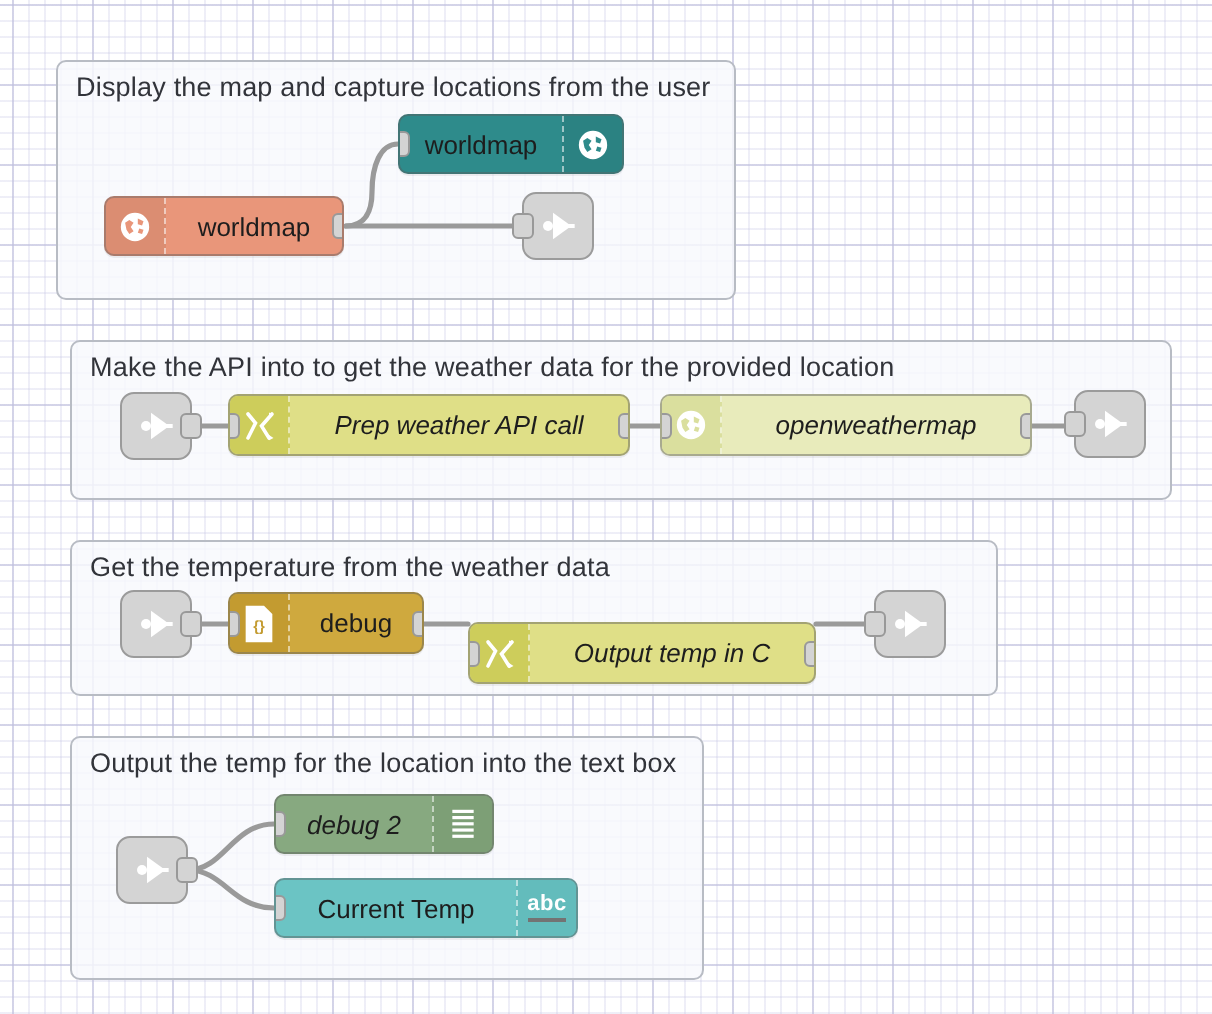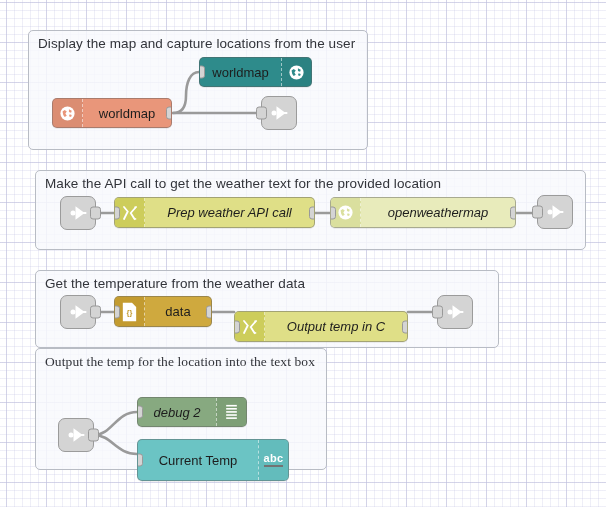--- a/index.html
+++ b/index.html
@@ -153,28 +153,28 @@
 </head>
 <body>
 
 <div id="canvas">
 
   <div class="group" style="left:28px; top:30px; width:340px; height:120px;">
     <div class="group-label">Display the map and capture locations from the user</div>
   </div>
 
   <div class="group" style="left:35px; top:170px; width:551px; height:80px;">
-    <div class="group-label">Make the API call to get the weather text for the provided location</div>
+    <div class="group-label">Make the API into to get the weather data for the provided location</div>
   </div>
 
   <div class="group" style="left:35px; top:270px; width:464px; height:78px;">
     <div class="group-label">Get the temperature from the weather data</div>
   </div>
 
-  <div class="group" style="left:35px; top:348px; width:292px; height:122px;font-family:Liberation Serif, serif;">
+  <div class="group" style="left:35px; top:368px; width:317px; height:122px;">
     <div class="group-label">Output the temp for the location into the text box</div>
   </div>
 
   <svg class="wires" viewBox="0 0 606 507" width="606" height="507">
     <path class="wire" d="M 173,113 C 183,113 186,105 186,96 C 186,83 190,72 199,72"></path>
     <path class="wire" d="M 173,113 L 261,113"></path>
     <path class="wire" d="M 96,213 L 114,213"></path>
     <path class="wire" d="M 315,213 L 330,213"></path>
     <path class="wire" d="M 516,213 L 537,213"></path>
     <path class="wire" d="M 96,312 L 114,312"></path>
@@ -274,21 +274,21 @@
     <div class="port out"></div>
   </div>
 
   <div class="node" style="left:114px; top:296px; width:98px; height:31px; background:#cfa93e;">
     <div class="icon-cell left" style="background:#c39b30;">
       <svg class="glyph" width="17" height="20" viewBox="0 0 20 24">
         <path d="M2 1 L13 1 L18 6 L18 23 L2 23 Z" fill="#ffffff"></path>
         <text x="10" y="16" font-family="Liberation Sans, sans-serif" font-size="9" fill="#c39b30" text-anchor="middle" font-weight="bold">{}</text>
       </svg>
     </div>
-    <div class="body">data</div>
+    <div class="body">debug</div>
     <div class="port in"></div>
     <div class="port out"></div>
   </div>
 
   <div class="node italic" style="left:234px; top:296px; width:174px; height:31px; background:#dfdf87;margin-top:15px;">
     <div class="icon-cell left" style="background:#cdcd5b;">
       <svg class="glyph" width="18" height="18" viewBox="0 0 24 24">
         <path d="M4 4 L9 10 L4 20" stroke="#ffffff" stroke-width="2.4" fill="none" stroke-linecap="round"></path>
         <path d="M20 4 L13 12 L18 20" stroke="#ffffff" stroke-width="2.4" fill="none" stroke-linecap="round"></path>
         <path d="M18 3 L21 4.5 L18 6.5 Z" fill="#ffffff"></path>
@@ -328,21 +328,21 @@
         <rect x="2" y="11.5" width="12" height="1.8" fill="#ffffff"></rect>
         <rect x="2" y="15" width="12" height="1.8" fill="#ffffff"></rect>
       </svg>
     </div>
     <div class="port in"></div>
     <div class="debug-btn">
       
     </div>
   </div>
 
-  <div class="node" style="left:137px; top:439px; width:152px; height:42px; background:#6bc4c4;">
+  <div class="node" style="left:137px; top:439px; width:152px; height:30px; background:#6bc4c4;">
     <div class="body">Current Temp</div>
     <div class="icon-cell right" style="background:#63bcbc;">
       <span class="abc">abc</span>
     </div>
     <div class="port in"></div>
   </div>
 
 </div>
 
 </body></html>

